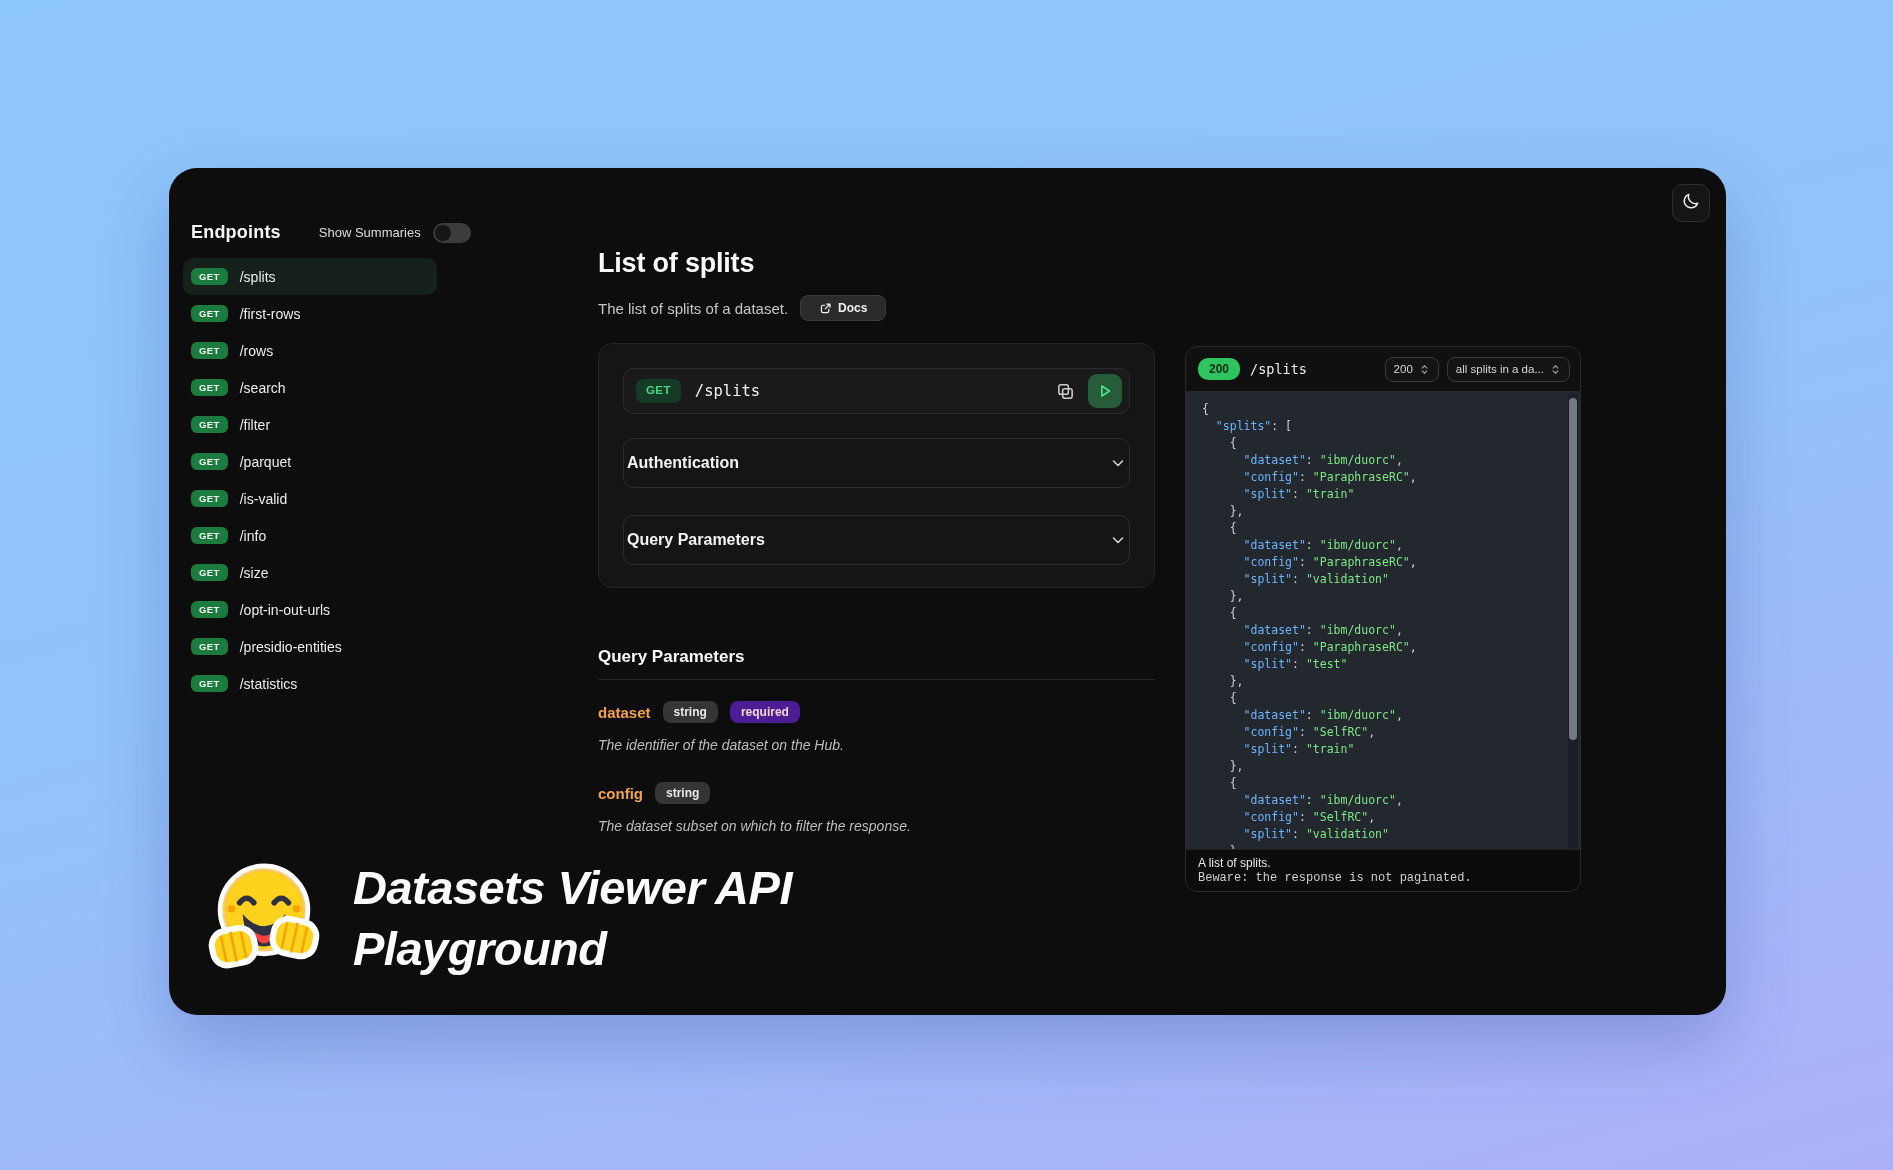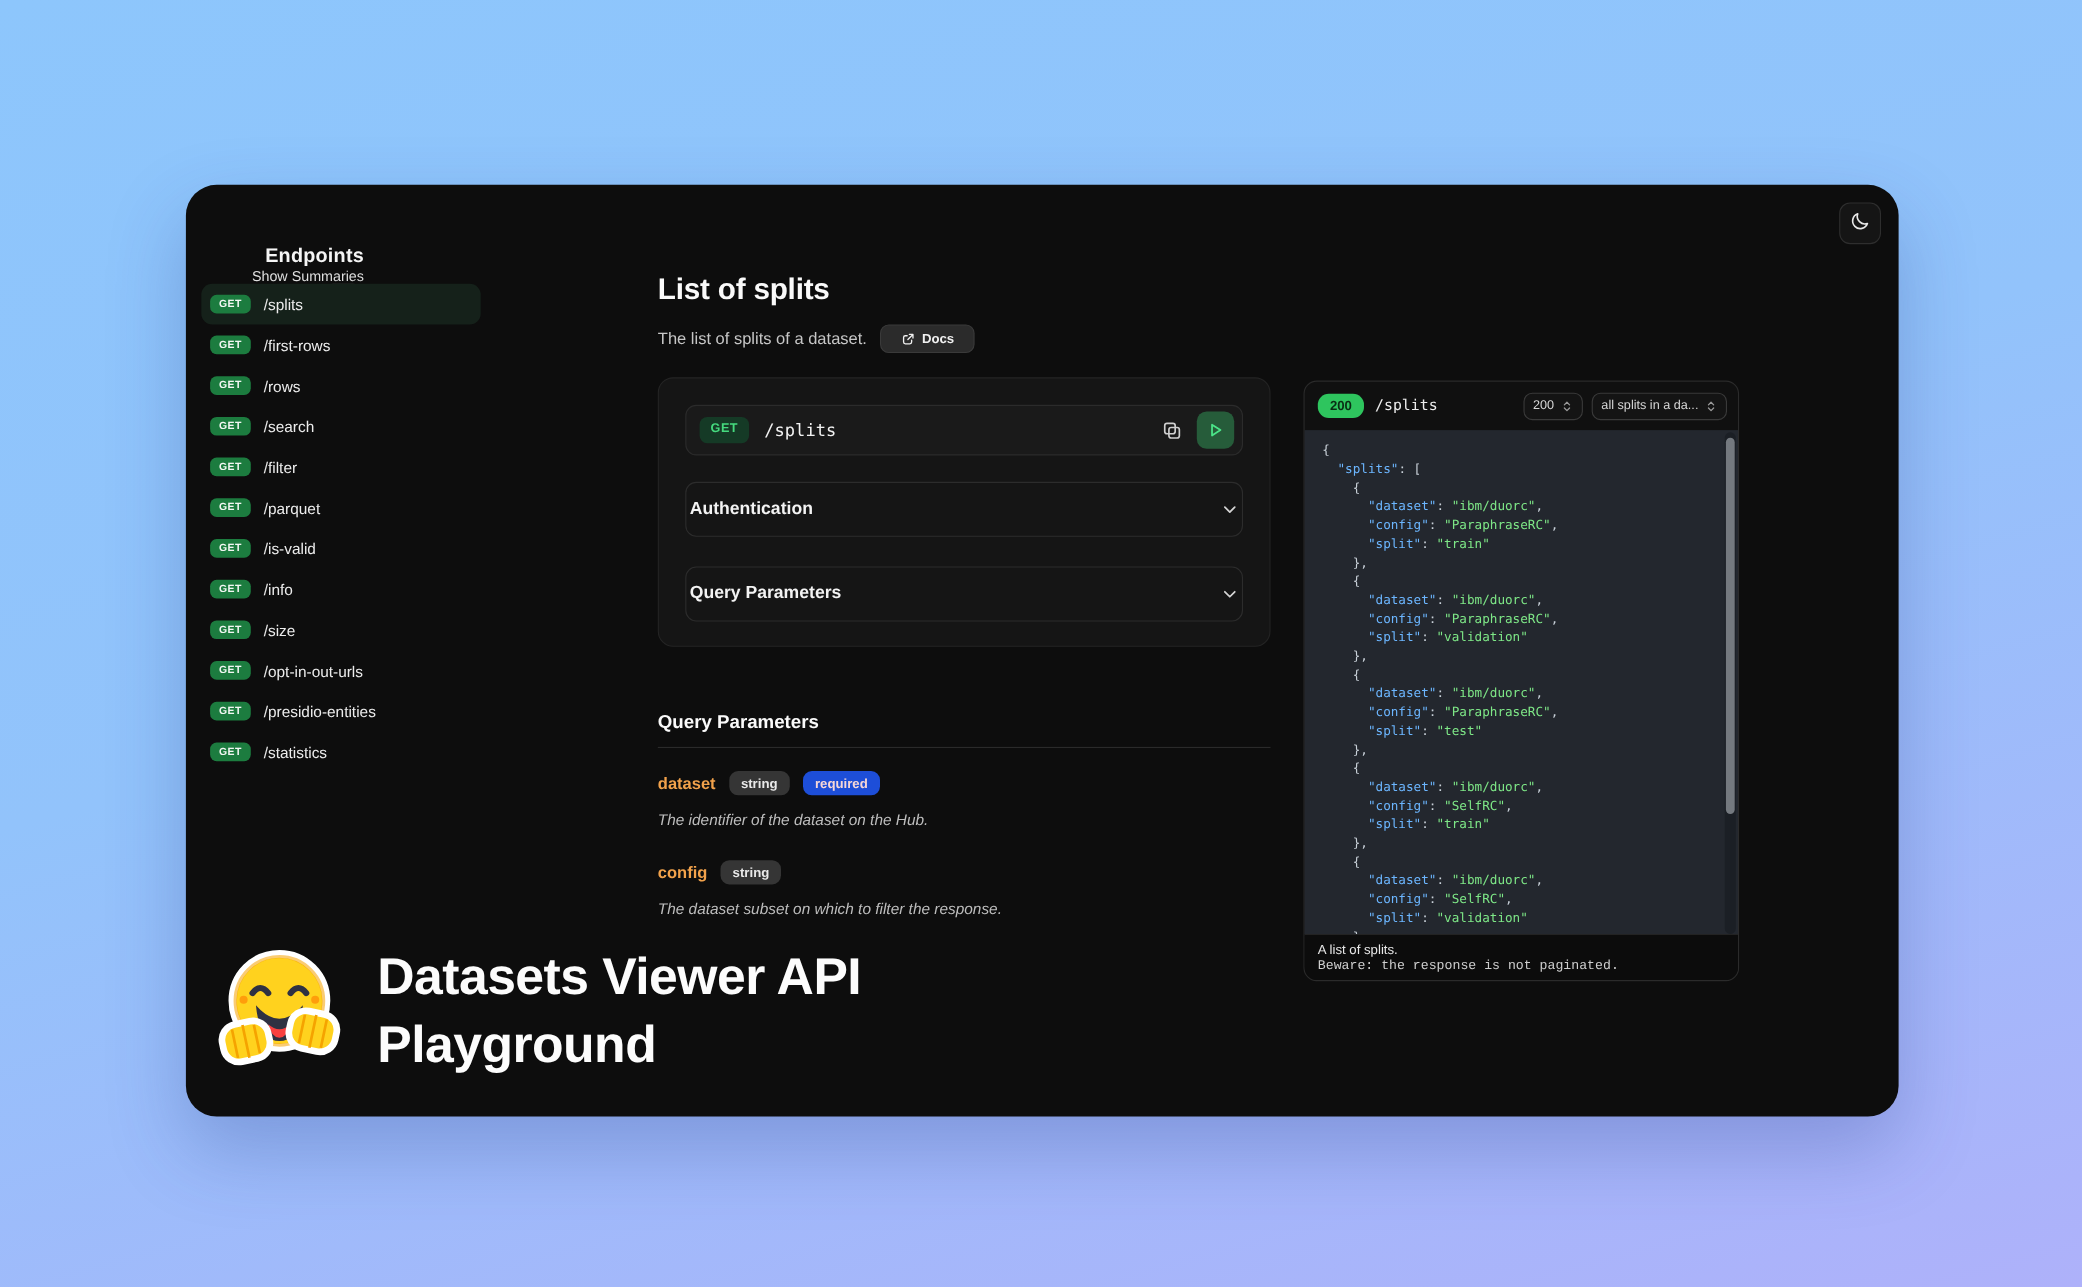--- a/index.html
+++ b/index.html
@@ -14,21 +14,21 @@
     background:#0d0d0d; border-radius:28px;
     box-shadow:0 30px 70px rgba(40,60,140,.28);
   }
   
   .theme-btn {
     position:absolute; top:16px; right:16px; width:38px; height:38px;
     border:1px solid #2e2e2e; border-radius:10px; background:#151515;
     display:flex; align-items:center; justify-content:center; cursor:pointer;
   }
   
-  .sb-header { position:absolute; left:22px; top:54px; display:flex; align-items:flex-end;flex-direction:column; }
+  .sb-header { position:absolute; left:22px; top:54px; display:flex; align-items:center; }
   .sb-title { font-size:18px; font-weight:700; color:#f5f5f5; letter-spacing:.2px; }
   .sb-toggle-label { margin-left:38px; font-size:13px; color:#dedede; }
   .toggle {
     margin-left:12px; width:38px; height:20px; border-radius:999px;
     background:#3c3c3c; position:relative; cursor:pointer;
   }
   .toggle .knob { position:absolute; left:2px; top:2px; width:16px; height:16px; border-radius:50%; background:#161616; }
   .ep-list { position:absolute; left:14px; top:90px; width:254px; }
   .ep-item {
     height:37px; display:flex; align-items:center; padding:0 10px 0 8px;
@@ -78,21 +78,21 @@
   .accordion svg { margin-left:auto; }
   .acc-1 { top:94px; }
   .acc-2 { top:171px; }
   .params-section { position:absolute; top:479px; left:0; width:557px; }
   .params-title { font-size:17px; font-weight:700; color:#fafafa; margin-bottom:12px; }
   .divider { height:1px; background:#2a2a2a; margin-bottom:21px; }
   .param-row { display:flex; align-items:center; gap:12px; margin-bottom:14px; }
   .param-name { font-size:15px; font-weight:700; color:#f2a24b; }
   .pill { font-size:12px; font-weight:600; border-radius:8px; padding:5px 11px; line-height:1; }
   .pill.type { background:#353535; color:#e9e9e9; }
-  .pill.required { background:#1d4ed8; color:#f6d7d7; }
+  .pill.required { background:#4c1d95; color:#f6d7d7; }
   .param-desc { font-size:14px; color:#bdbdbd; margin-bottom:29px;font-style:italic; }
   
   .resp-panel {
     position:absolute; left:1016px; top:178px; width:396px; height:546px;
     background:#101010; border:1px solid #2b2b2b; border-radius:12px;
   }
   .resp-header { height:44px; display:flex; align-items:center; padding:0 10px 0 12px; gap:10px; }
   .status-badge {
     background:#2ec55e; color:#092d14; font-size:12px; font-weight:700;
     border-radius:10px; padding:5px 11px; line-height:1;
@@ -118,21 +118,21 @@
   .scrollbar-track { position:absolute; top:2px; right:2px; width:10px; height:456px; background:#1b1f25; border-radius:6px; }
   .scrollbar-thumb { position:absolute; top:5px; left:1px; width:8px; height:342px; background:#74797f; border-radius:5px; cursor:grab; }
   .resp-footer {
     position:absolute; left:0; right:0; bottom:0; height:42px;
     background:#0c0c0c; border-top:1px solid #232323;
     border-radius:0 0 12px 12px; padding:6px 12px;
   }
   .resp-footer .f1 { font-size:12px; color:#e8e8e8; line-height:15px; }
   .resp-footer .f2 { font-size:12px; color:#cfcfcf; line-height:15px;font-family:Liberation Mono, monospace; }
   
-  .branding { position:absolute; left:24px; bottom:36px; display:flex; align-items:center; }
+  .branding { position:absolute; left:34px; bottom:36px; display:flex; align-items:center;font-style:italic; }
   .logo { width:122px; height:122px; }
   .brand-text { margin-left:28px; font-size:47px; font-weight:800; color:#fcfcfc; line-height:61px; letter-spacing:-.5px; }
 </style>
 </head>
 <body>
 
 <div class="card">
 
   <div class="theme-btn">
     <span>

